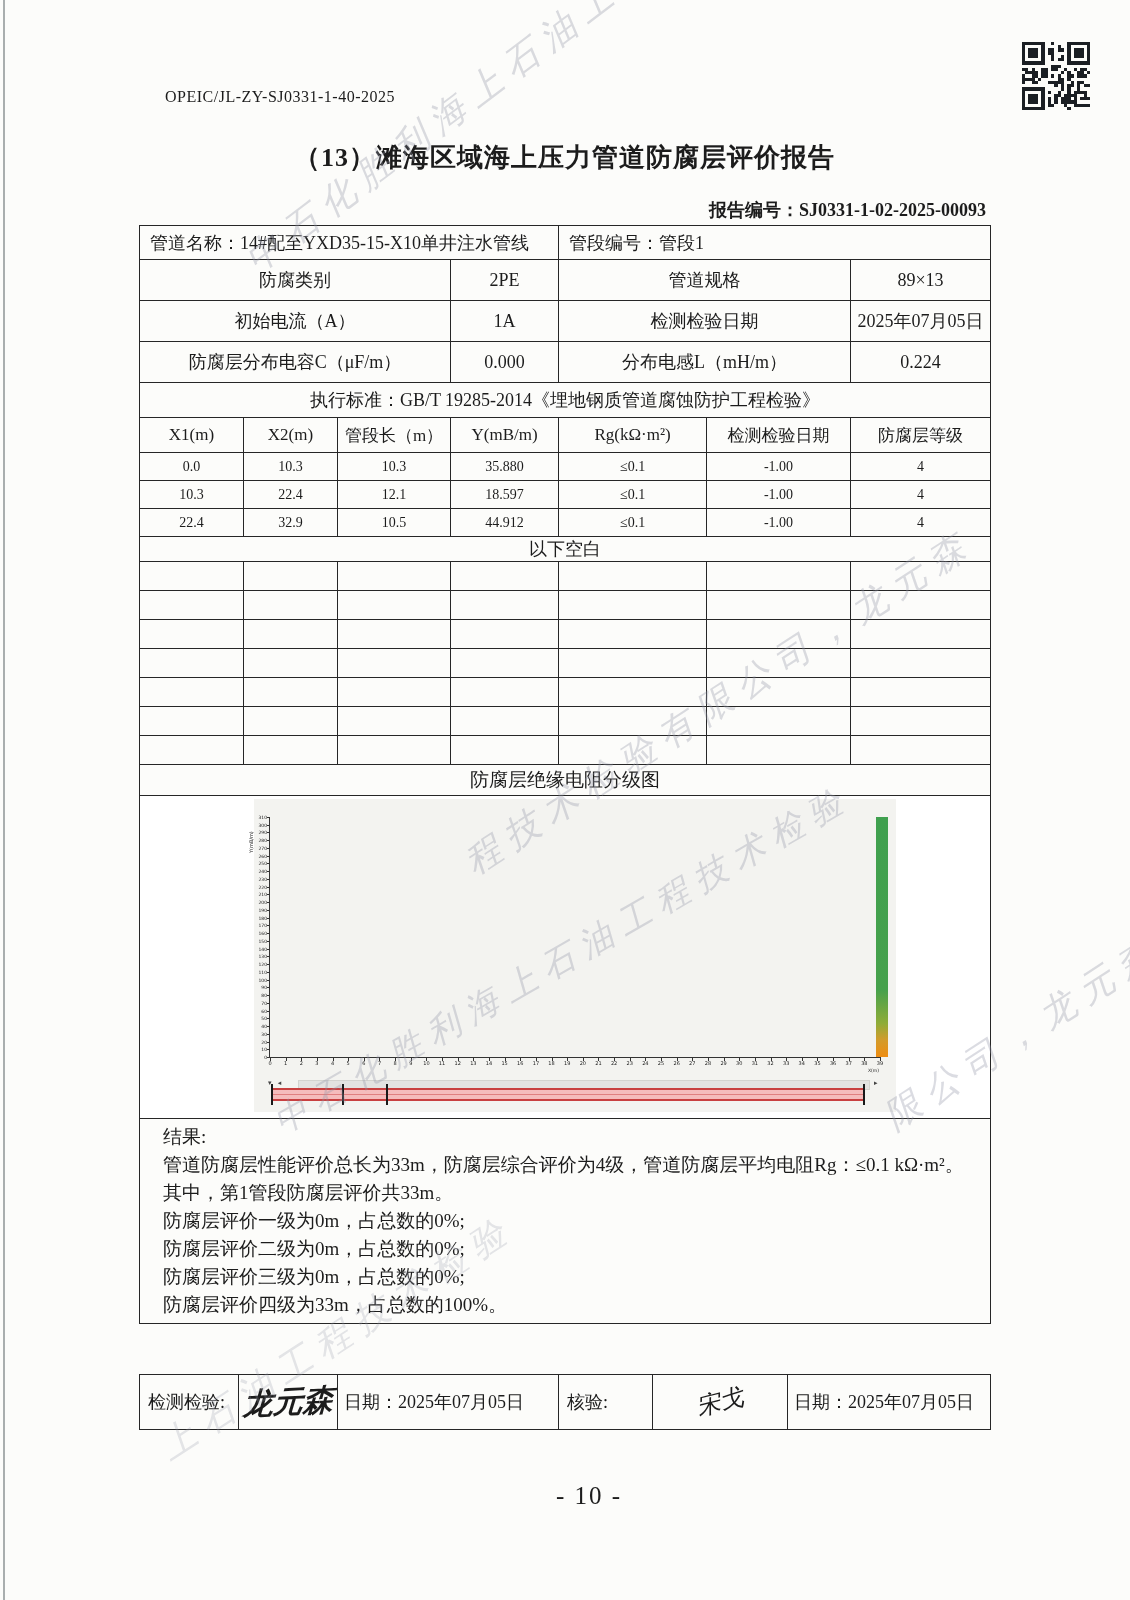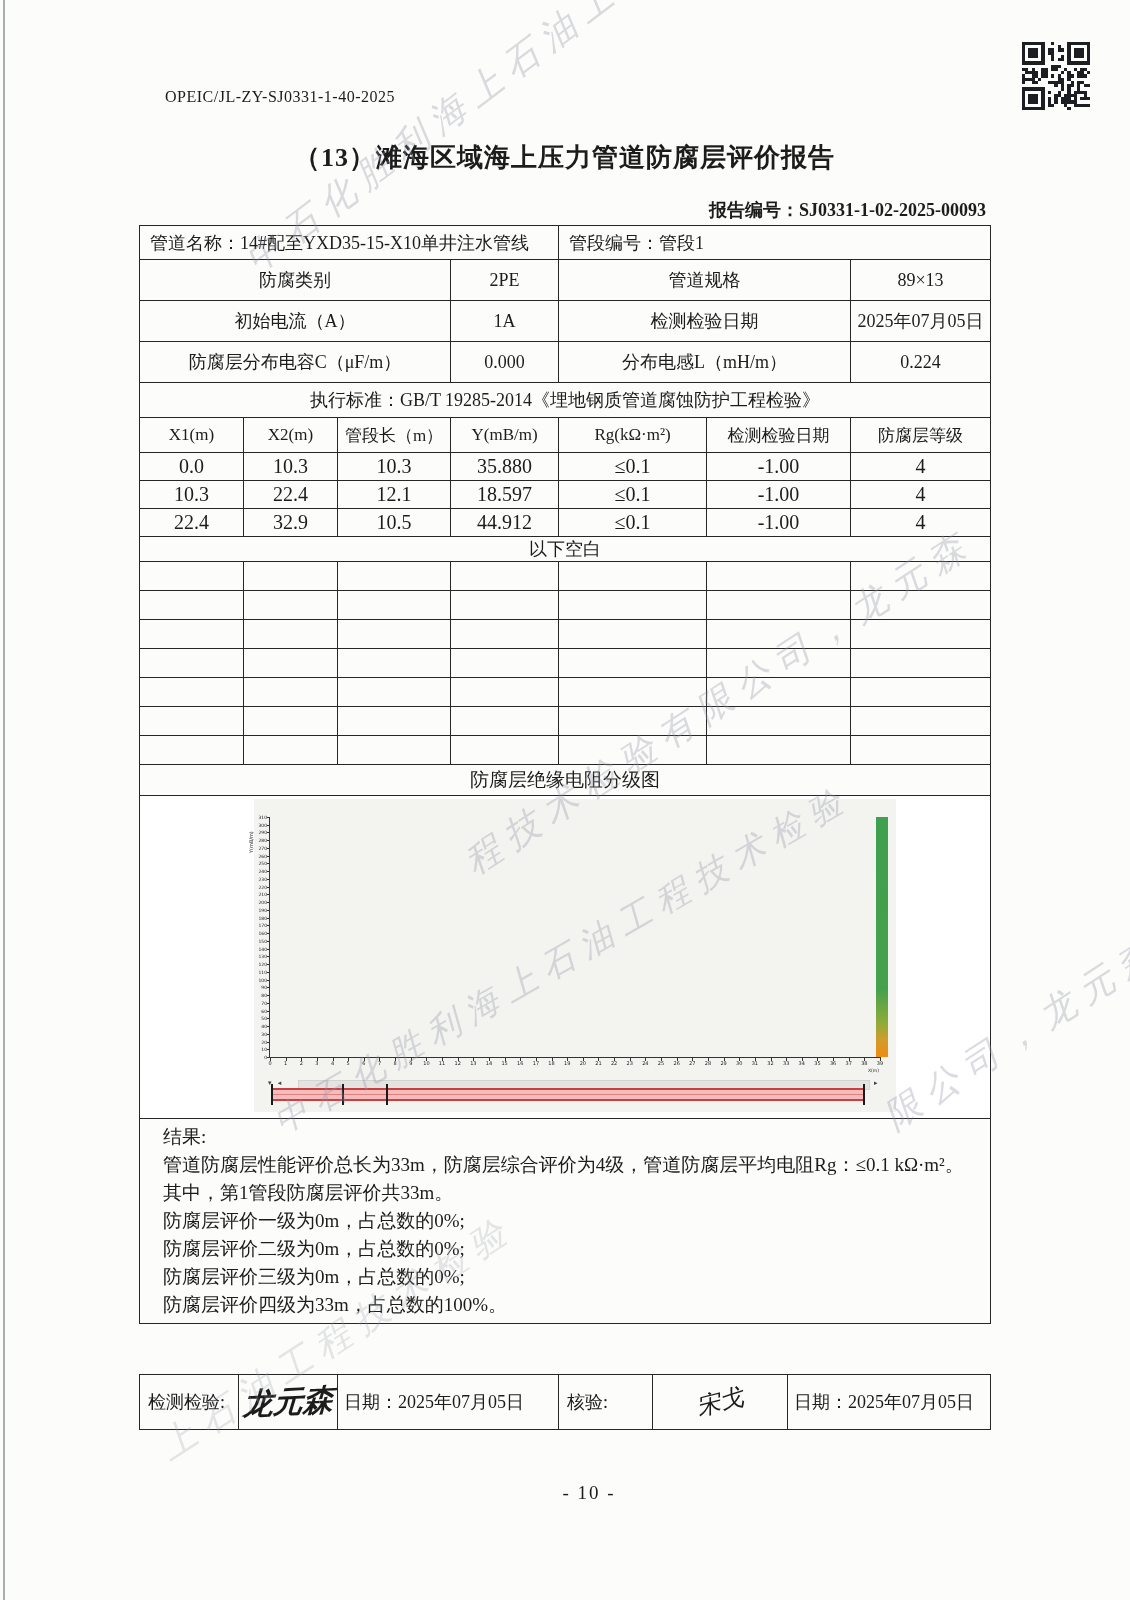--- a/index.html
+++ b/index.html
@@ -10,33 +10,33 @@
   }
   .page{position:absolute;inset:0;}
   .edge-line{position:absolute;left:3px;top:0;width:2px;height:1600px;background:#a9aeae;}
   .doc-code{position:absolute;left:165px;top:88px;font-size:16px;letter-spacing:.5px;}
   .qr{position:absolute;left:1022px;top:42px;shape-rendering:crispEdges;}
   .title{position:absolute;left:139px;top:140px;width:851px;text-align:center;
          font-size:26px;font-weight:700;letter-spacing:1px;}
   .report-no{position:absolute;left:139px;top:198px;width:847px;text-align:right;
          font-size:18px;font-weight:600;}
   .pagenum{position:absolute;left:139px;top:1482px;width:900px;text-align:center;
-         font-size:19px;letter-spacing:2px;}
+         font-size:25px;letter-spacing:2px;}
 
   table.main{position:absolute;left:139px;top:225px;width:851px;
          border-collapse:collapse;table-layout:fixed;}
   table.sigtbl{position:absolute;left:139px;top:1374px;width:851px;
          border-collapse:collapse;table-layout:fixed;}
   td{border:1.6px solid #262626;font-size:18px;text-align:center;
      padding:0 2px;vertical-align:middle;overflow:hidden;}
   .r-names td{height:33px;text-align:left;padding-left:10px;}
   .r42 td{height:40px;}
   .r-std td{height:34px;}
   .r-head td{height:34px;font-size:17px;}
-  .r-data td{height:27px;font-size:20px;}
+  .r-data td{height:27px;font-size:14px;}
   .r-blank td{height:22px;}
   .r-empty td{height:28px;}
   .r-ctitle td{height:30px;font-size:19px;}
   .r-chart td{height:322px;padding:0;position:relative;background:#fff;}
   .r-results td{height:193px;text-align:left;vertical-align:top;
       padding:4px 10px;font-size:19px;line-height:28px;}
   .res-line{white-space:nowrap;margin-left:13px;}
 
   
   .chart-img{position:absolute;left:114px;top:3px;width:642px;height:313px;background:#f3f3f0;}

